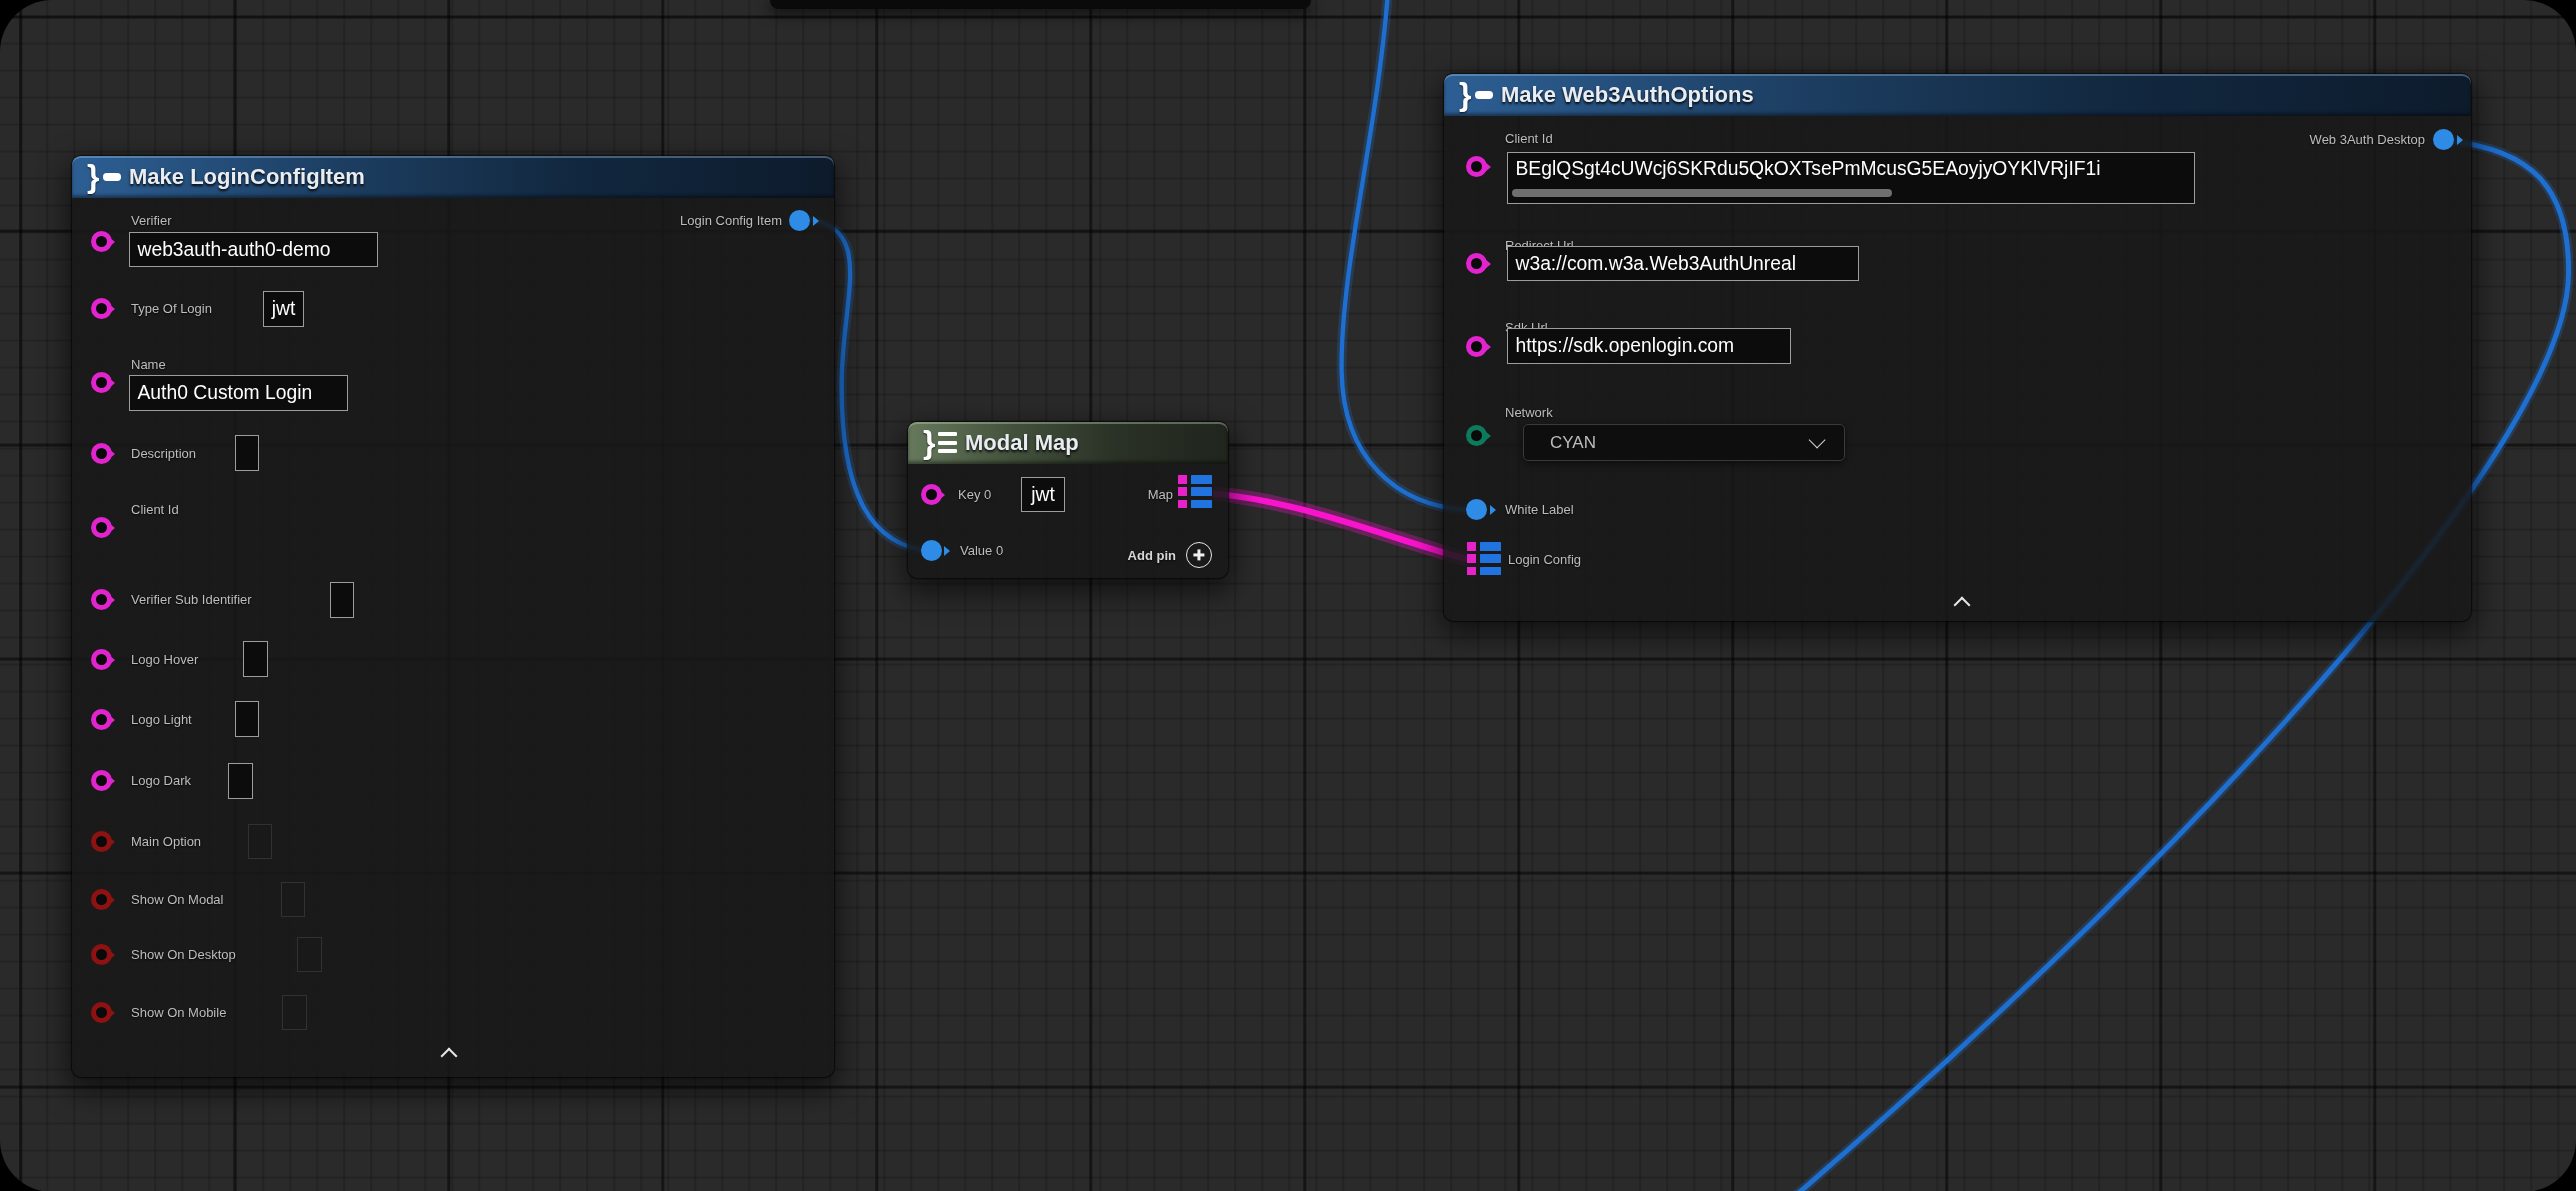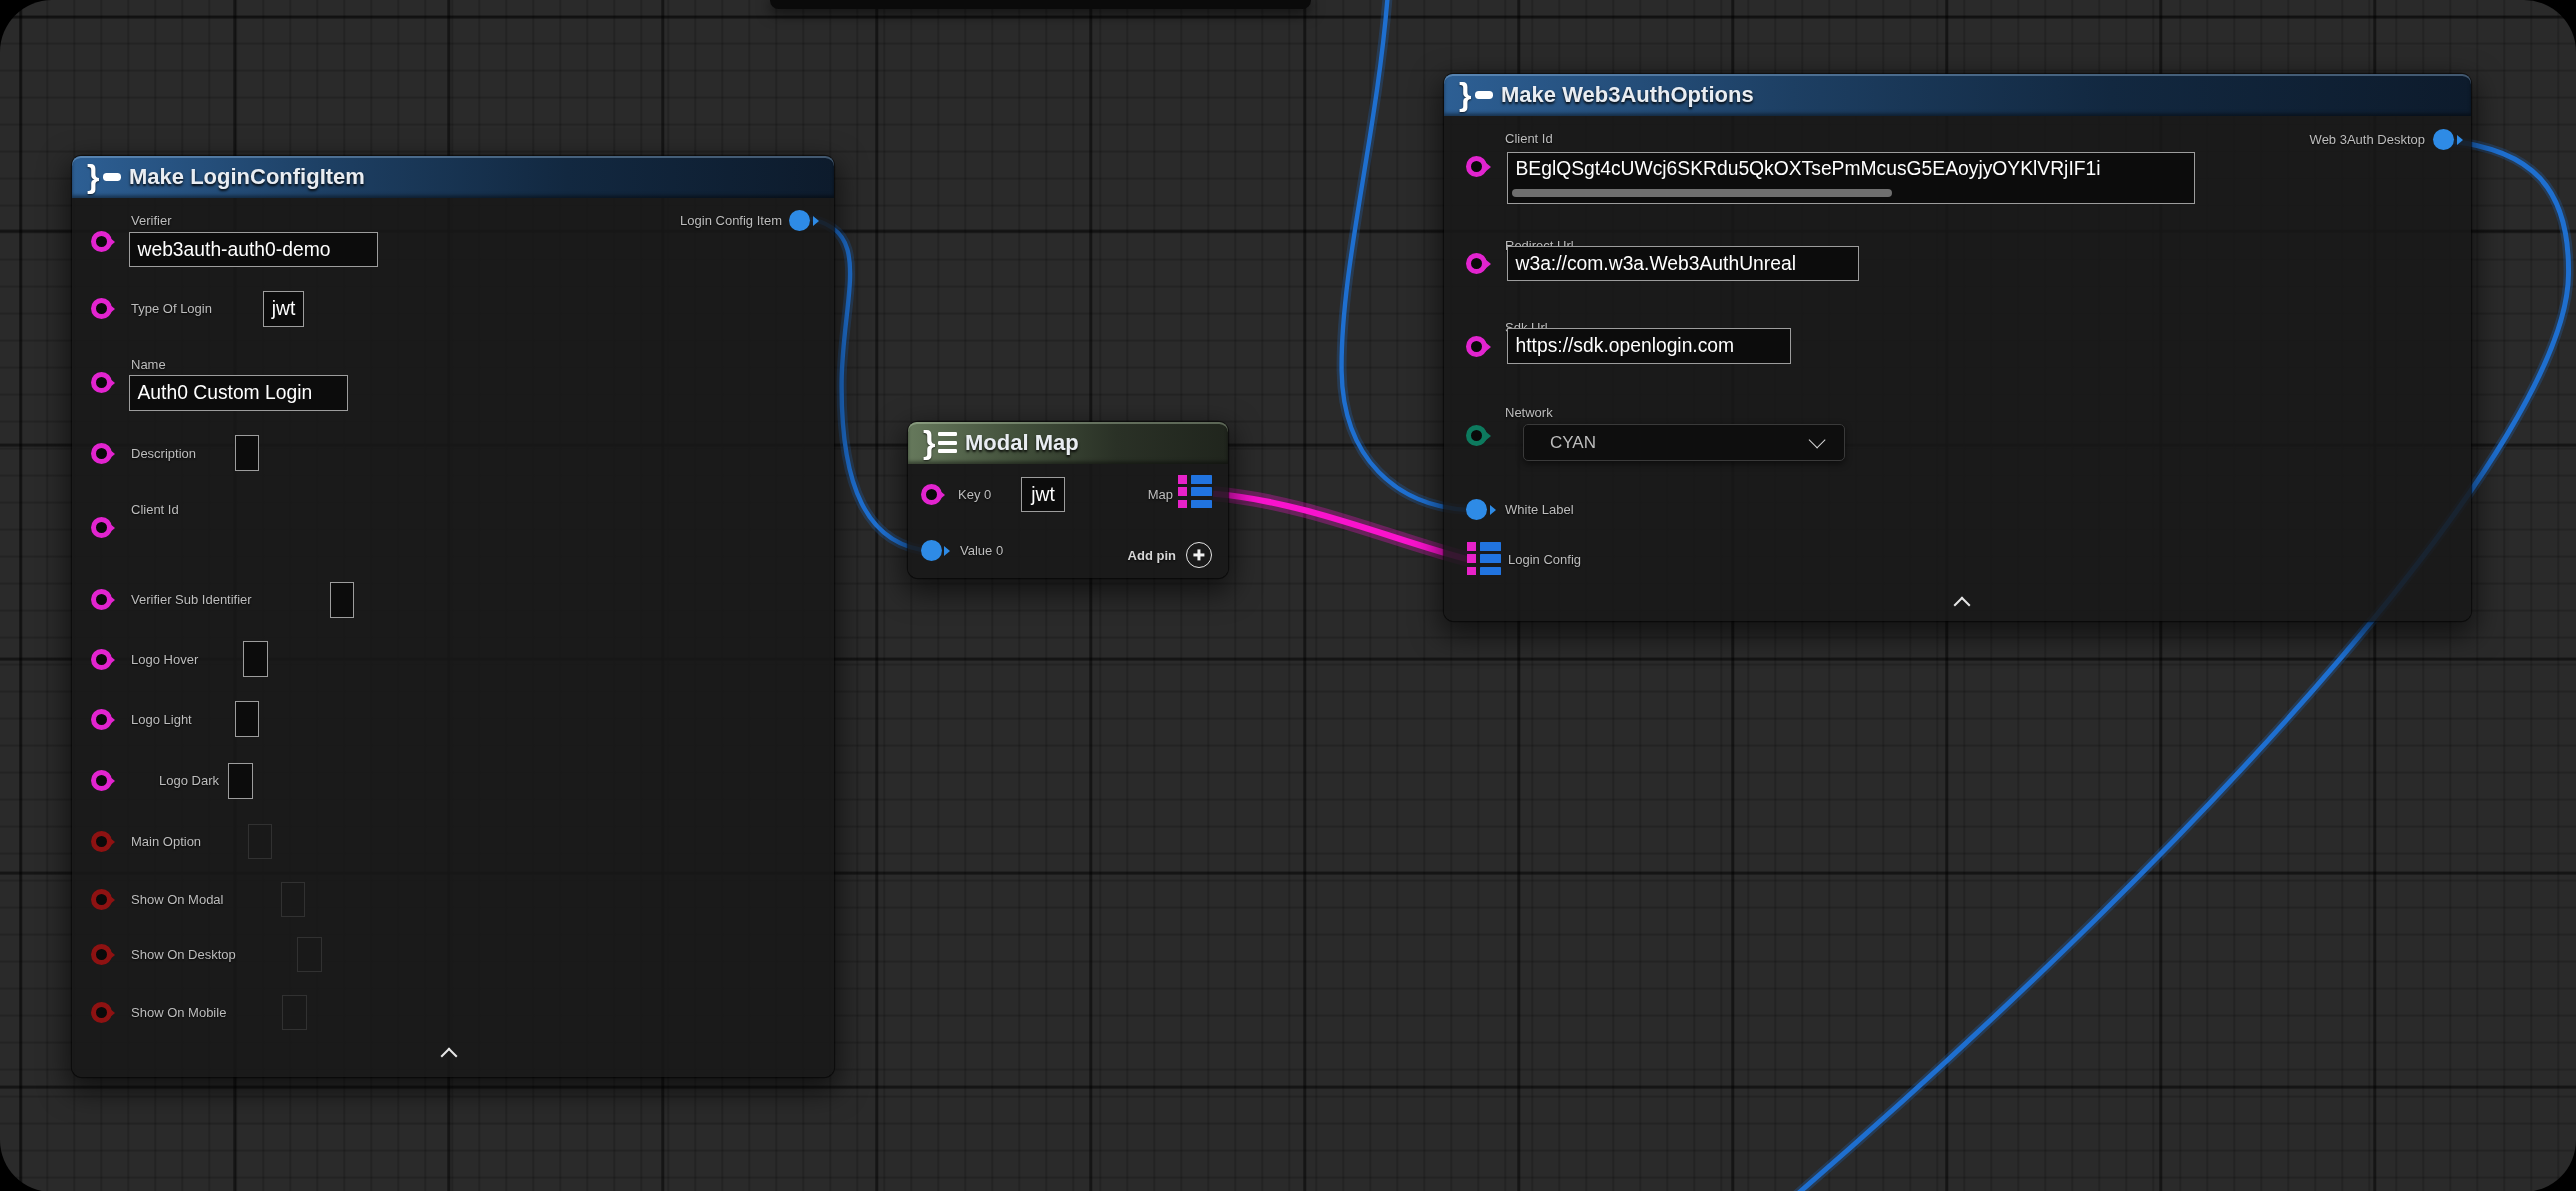--- a/index.html
+++ b/index.html
@@ -119,21 +119,21 @@
 
     <span class="pin hollow c-str" style="left:18.7px;top:493px;"></span>
     <span class="lbl" style="left:59px;top:493px;">Logo Hover</span>
     <span class="tbox center" style="left:171px;top:485px;width:25px;height:36px;"></span>
 
     <span class="pin hollow c-str" style="left:18.7px;top:553px;"></span>
     <span class="lbl" style="left:59px;top:553px;">Logo Light</span>
     <span class="tbox center" style="left:163px;top:545px;width:24px;height:36px;"></span>
 
     <span class="pin hollow c-str" style="left:18.7px;top:614px;"></span>
-    <span class="lbl" style="left:59px;top:614px;margin-left:28px;">Logo Dark</span>
+    <span class="lbl" style="left:59px;top:614px;">Logo Dark</span>
     <span class="tbox center" style="left:156px;top:607px;width:25px;height:36px;"></span>
 
     <span class="pin hollow c-bool" style="left:18.7px;top:675px;"></span>
     <span class="lbl" style="left:59px;top:675px;">Main Option</span>
     <span class="cbox" style="left:176px;top:668px;width:24px;height:35px;"></span>
 
     <span class="pin hollow c-bool" style="left:18.7px;top:733px;"></span>
     <span class="lbl" style="left:59px;top:733px;">Show On Modal</span>
     <span class="cbox" style="left:209px;top:726px;width:24px;height:35px;"></span>
 

